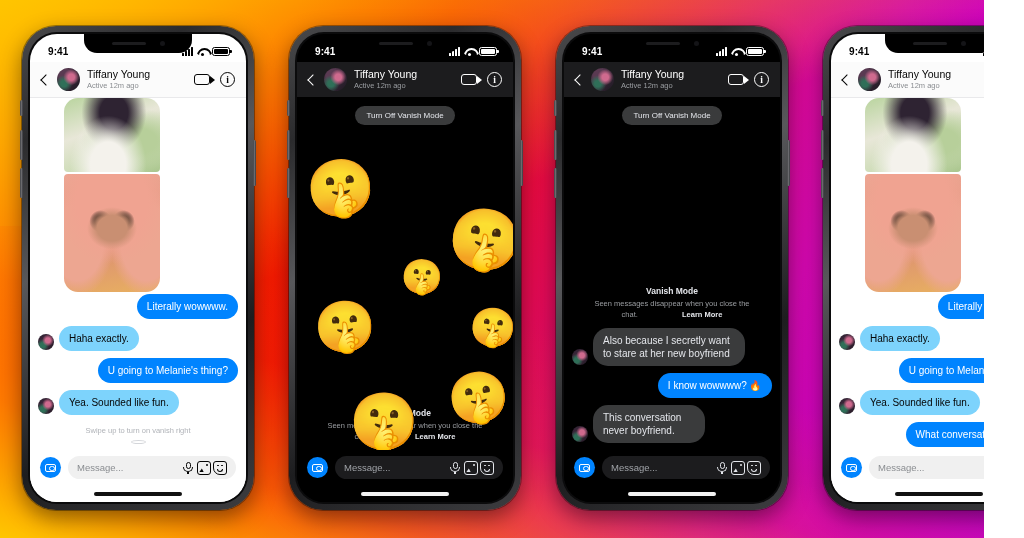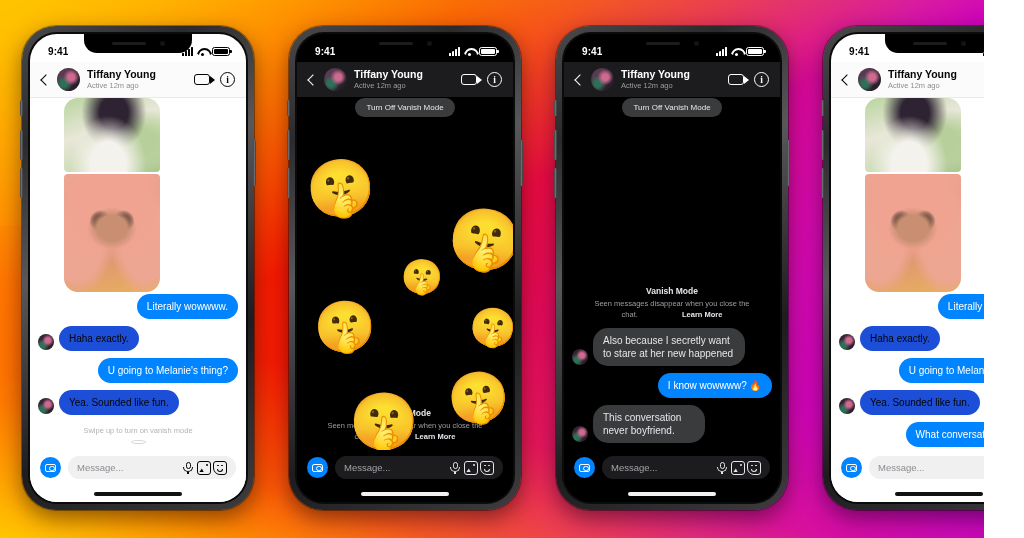--- a/index.html
+++ b/index.html
@@ -102,21 +102,21 @@
   .dark .back-chev::before{ border-color:#fff; }
   .avatar {
     width: 23px; height: 23px; border-radius: 50%; flex:0 0 auto;
     background:
       radial-gradient(circle at 62% 40%, #cf6a8e 0 16%, rgba(207,106,142,0) 40%),
       radial-gradient(circle at 30% 68%, #2f6f58 0 14%, rgba(47,111,88,0) 38%),
       radial-gradient(circle at 38% 34%, #5a3a52 0 30%, rgba(90,58,82,0) 58%),
       linear-gradient(135deg,#2a2130 0%, #3c2a3a 45%, #1d1822 100%);
   }
   .hdr-text { flex: 1 1 auto; min-width: 0; line-height: 1.1; }
-  .hdr-name { font-size: 10.5px; font-weight: bold; color: #050505; white-space: nowrap; }
+  .hdr-name { font-size: 10.5px; font-weight: normal; color: #050505; white-space: nowrap; }
   .dark .hdr-name { color: #fff; }
   .hdr-sub { font-size: 7.5px; color: #8a8d91; margin-top: 1px; white-space: nowrap; }
   .dark .hdr-sub { color: #9a9da1; }
   .hdr-icons { display: flex; align-items: center; gap: 10px; flex:0 0 auto; }
   .ico-video { width: 16px; height: 11px; border: 1.5px solid #050505; border-radius: 3px; position: relative; }
   .ico-video::after{
     content:""; position:absolute; right:-6px; top:0.5px;
     border-top: 4px solid transparent; border-bottom: 4px solid transparent;
     border-left: 5px solid #050505;
   }
@@ -165,21 +165,21 @@
   .mini-av {
     width: 16px; height: 16px; border-radius: 50%; flex: 0 0 auto; margin-bottom: 1px;
     background:
       radial-gradient(circle at 62% 40%, #cf6a8e 0 18%, rgba(207,106,142,0) 42%),
       radial-gradient(circle at 30% 70%, #2f6f58 0 16%, rgba(47,111,88,0) 40%),
       linear-gradient(135deg,#2a2130 0%, #43293d 50%, #1d1822 100%);
   }
   .bubble {
     max-width: 152px; padding: 6px 10px; border-radius: 15px;
     font-size: 10px; line-height: 1.3; color: #050505;
-    background: #1d4ed8; word-wrap: break-word;
+    background: #7dd3fc; word-wrap: break-word;
   }
   .dark .bubble { background: #3a3b3c; color: #e4e6eb; }
   .bubble.blue { background: #0084ff; color: #fff; }
   .dark .bubble.blue { background: #0084ff; color:#fff; }
   .bubble.nowrap { white-space: nowrap; }
 
   .swipe-hint {
     text-align: center; font-size: 7.5px; color: #b0b3b8;
     margin: 4px 0 5px;
   }
@@ -188,21 +188,21 @@
     border: 1.6px solid #d4d6da; margin: 0 auto 6px;
   }
 
   
   .vanish-notice { text-align: center; padding: 0 22px 8px; }
   .vanish-title { font-size: 8.5px; font-weight: bold; color: #e4e6eb; margin-bottom: 3px; }
   .vanish-sub { font-size: 7.5px; line-height: 1.38; color: #9a9da1; }
   .vanish-sub b { color: #e4e6eb; font-weight: bold; margin-left: 42px; }
 
   .vanish-pill {
-    align-self: center; margin: 0 auto 0;
+    align-self: center; margin: 8px auto 0;
     padding: 5px 11px; border-radius: 13px; background: #3a3b3c;
     font-size: 8px; color: #e4e6eb; white-space: nowrap;
   }
 
   
   .emoji-field { position: absolute; inset: 0; pointer-events: none; }
   .emoji-field .em { position: absolute; line-height: 1; }
 
   
   .composer {
@@ -306,21 +306,21 @@
             <div class="mini-av"></div>
             <div class="bubble nowrap">Haha exactly.</div>
           </div>
           <div class="msg-row me">
             <div class="bubble blue nowrap">U going to Melanie's thing?</div>
           </div>
           <div class="msg-row">
             <div class="mini-av"></div>
             <div class="bubble nowrap">Yea. Sounded like fun.</div>
           </div>
-          <div class="swipe-hint">Swipe up to turn on vanish mode</div>
+          <div class="swipe-hint">Swipe up to turn on vanish right</div>
           <div class="spinner"></div>
         </div>
         <div class="composer">
           <div class="cam-btn">
               <div class="cam-g"></div>
             </div>
           <div class="input-pill">
             <div class="ph">Message...</div>
             <div class="tool ico-mic">
                 <i class="m1"></i>
@@ -467,21 +467,21 @@
           <div class="vanish-pill">Turn Off Vanish Mode</div>
           <div class="spacer"></div>
           <div class="vanish-notice">
             <div class="vanish-title">Vanish Mode</div>
             <div class="vanish-sub">
               <span>Seen messages disappear when you close the chat. </span><b>Learn More</b>
             </div>
           </div>
           <div class="msg-row">
             <div class="mini-av"></div>
-            <div class="bubble">Also because I secretly want to stare at her new happened</div>
+            <div class="bubble">Also because I secretly want to stare at her new boyfriend</div>
           </div>
           <div class="msg-row me">
             <div class="bubble blue nowrap">I know wowwww? 🔥</div>
           </div>
           <div class="msg-row">
             <div class="mini-av"></div>
             <div class="bubble" style="max-width:112px">This conversation never boyfriend.</div>
           </div>
         </div>
         <div class="composer">

